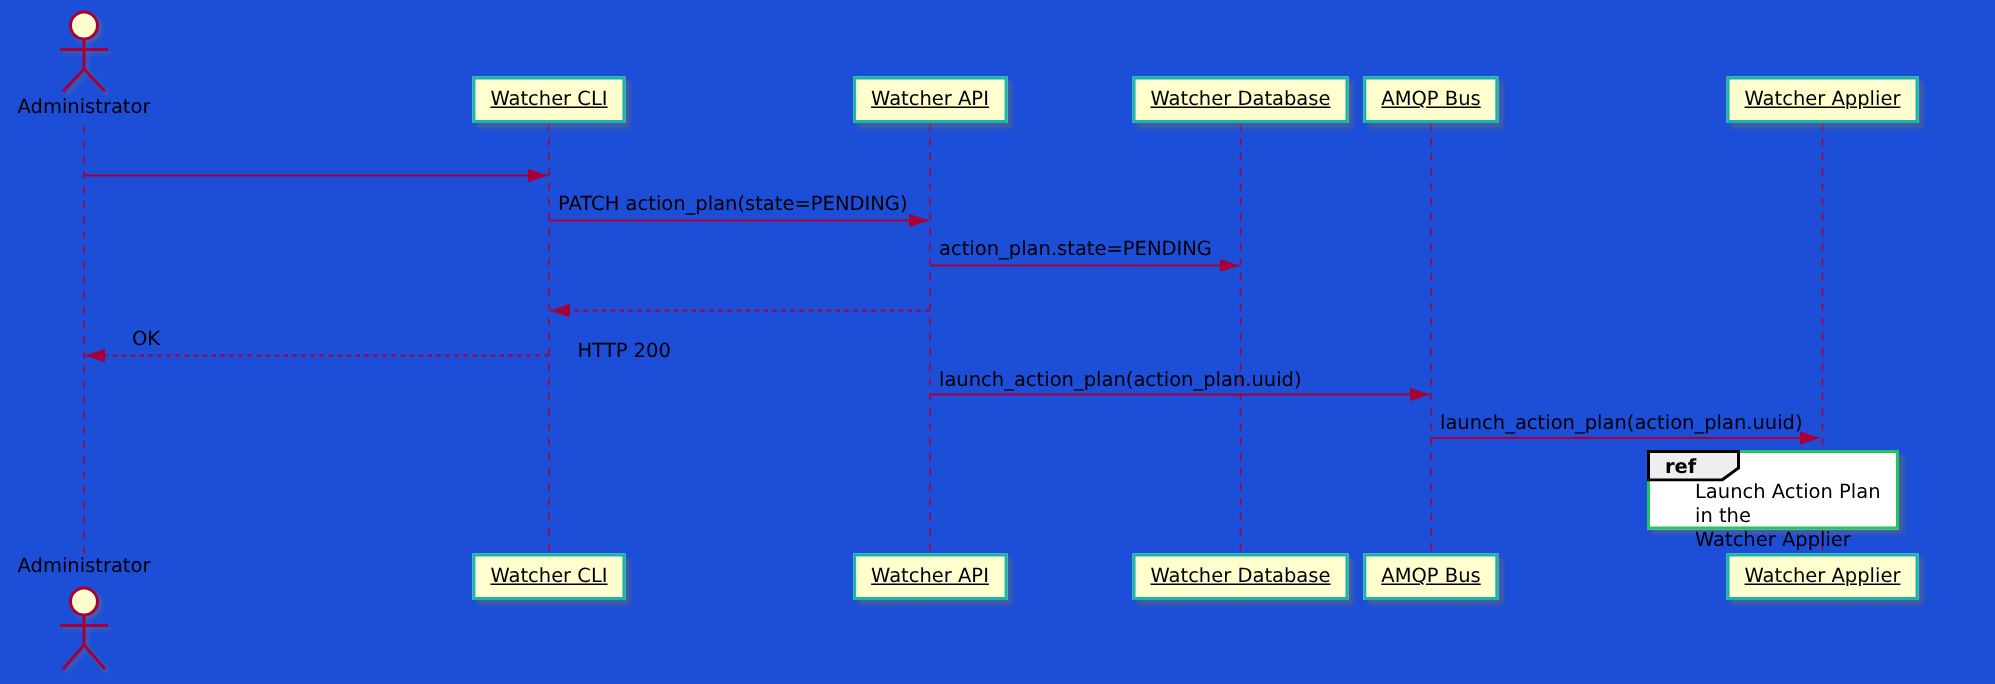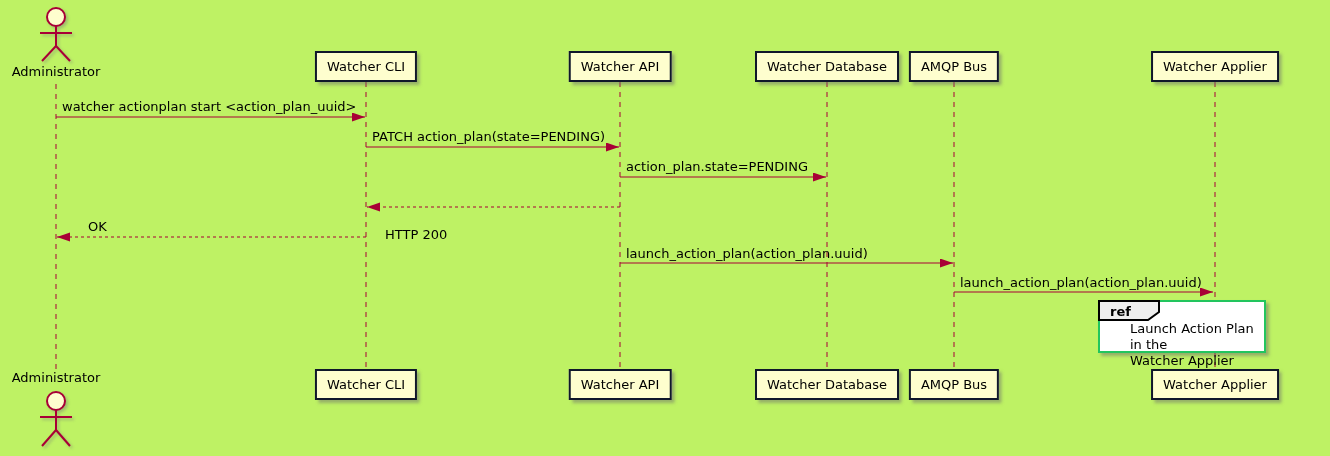--- a/index.html
+++ b/index.html
@@ -1,37 +1,38 @@
 <!DOCTYPE html>
 <html><head>
 <meta charset="utf-8">
 <style>
   html, body { margin: 0; padding: 0; background: #ffffff; }
   .canvas {
     position: relative;
     width: 1330px;
     height: 456px;
-    background: #bef264;
+    background: #1d4ed8;
     font-family: "DejaVu Sans", sans-serif;
     color: #000;
     overflow: hidden;
   }
   .svg-layer { position: absolute; left: 0; top: 0; }
   .actor-figure { filter: drop-shadow(2px 2px 1.5px rgba(120,120,120,.45)); }
 
   .participant {
     position: absolute;
     transform: translateX(-50%);
     background: #FEFECE;
-    border: 2px solid #0f172a;
+    border: 2px solid #14b8a6;
     padding: 5px 10px;
     font-size: 13px;
     line-height: 17px;
     white-space: nowrap;
     box-shadow: 3px 3px 3px rgba(110,110,110,.5);
+    text-decoration: underline;
   }
   .actor-label {
     position: absolute;
     transform: translateX(-50%);
     font-size: 13px;
     line-height: 15px;
     white-space: nowrap;
   }
   .msg {
     position: absolute;
@@ -129,21 +130,20 @@
   <div class="participant" style="left:827px; top:51px;">Watcher Database</div>
   <div class="participant" style="left:954px; top:51px;">AMQP Bus</div>
   <div class="participant" style="left:1215px; top:51px;">Watcher Applier</div>
 
   <div class="participant" style="left:366px; top:369px;">Watcher CLI</div>
   <div class="participant" style="left:620px; top:369px;">Watcher API</div>
   <div class="participant" style="left:827px; top:369px;">Watcher Database</div>
   <div class="participant" style="left:954px; top:369px;">AMQP Bus</div>
   <div class="participant" style="left:1215px; top:369px;">Watcher Applier</div>
 
-  <div class="msg" style="left:62px;  top:99px;">watcher actionplan start &lt;action_plan_uuid&gt;</div>
   <div class="msg" style="left:372px; top:129px;">PATCH action_plan(state=PENDING)</div>
   <div class="msg" style="left:626px; top:159px;">action_plan.state=PENDING</div>
   <div class="msg" style="left:385px; top:189px;margin-top:38px;">HTTP 200</div>
   <div class="msg" style="left:88px;  top:219px;">OK</div>
   <div class="msg" style="left:626px; top:246px;">launch_action_plan(action_plan.uuid)</div>
   <div class="msg" style="left:960px; top:275px;">launch_action_plan(action_plan.uuid)</div>
 
   <div class="ref-box">
     <svg class="ref-header" width="62" height="21" viewBox="0 0 62 21">
       <path d="M1,1 H61 V12 L50,20 H1 Z" fill="#EEEEEE" stroke="#000000" stroke-width="2"></path>

